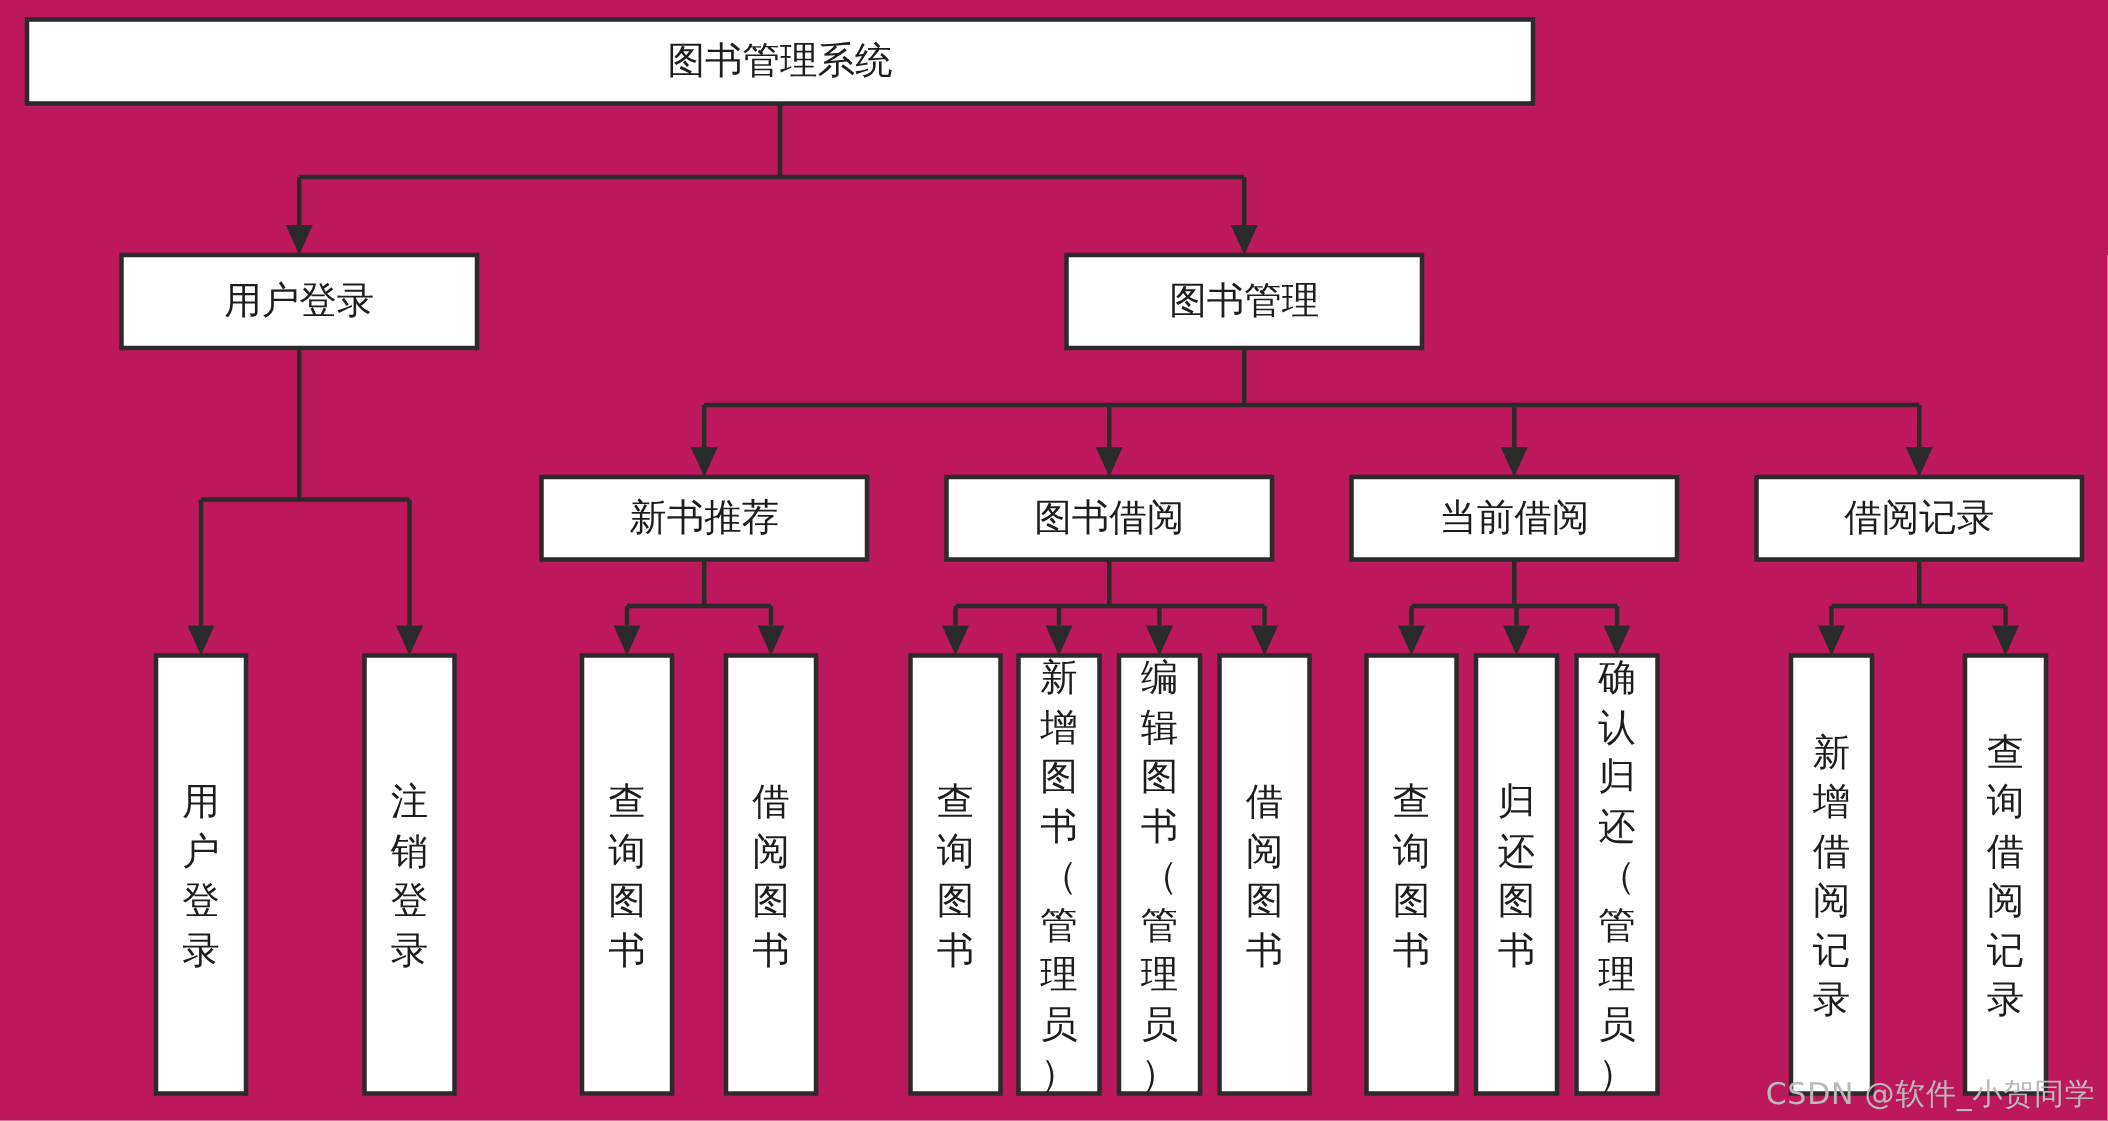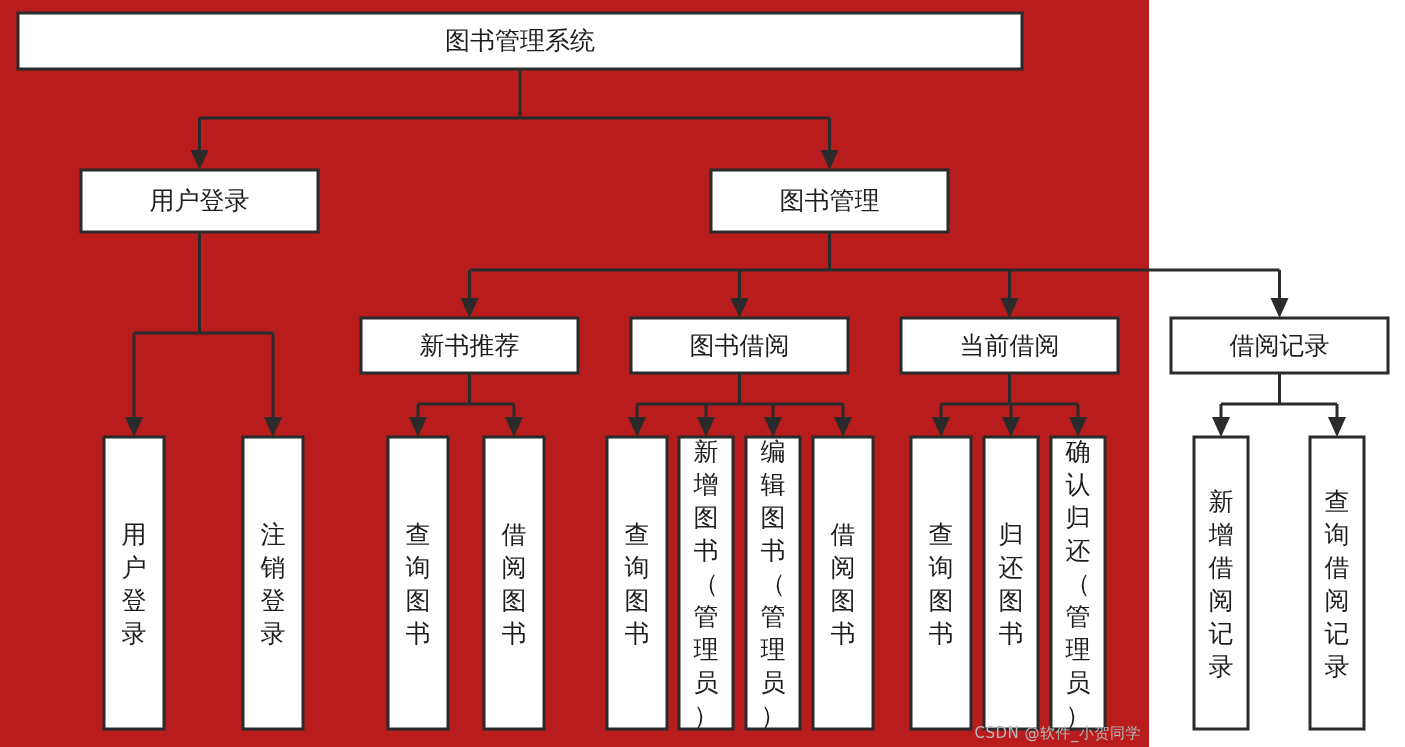--- a/index.html
+++ b/index.html
@@ -9,23 +9,23 @@
     background: #ffffff;
   }
   body {
     width: 1405px;
     height: 747px;
     overflow: hidden;
     font-family: "DejaVu Sans", "Liberation Sans", sans-serif;
   }
   #diagram-root {
     position: relative;
-    width: 1149px;
+    width: 1405px;
     height: 747px;
-    background: #b91c1c;
+    background: #be185d;
   }
   svg.diagram-canvas {
     position: absolute;
     left: 0;
     top: 0;
     width: 1405px;
     height: 747px;
     display: block;
   }
   .node-box {
@@ -54,21 +54,21 @@
     fill: #1d1d1d;
     font-family: "DejaVu Sans", "Liberation Sans", sans-serif;
     font-size: 25px;
     text-anchor: middle;
   }
   .watermark-text {
     position: absolute;
     right: 8px;
     bottom: 4px;
     font-family: "DejaVu Sans", "Liberation Sans", sans-serif;
-    font-size: 15px;
+    font-size: 20px;
     color: #b9b9b9;
     white-space: nowrap;
     letter-spacing: 0.5px;
     user-select: none;
     text-align: right;
   }
 </style>
 </head>
 <body>
 

